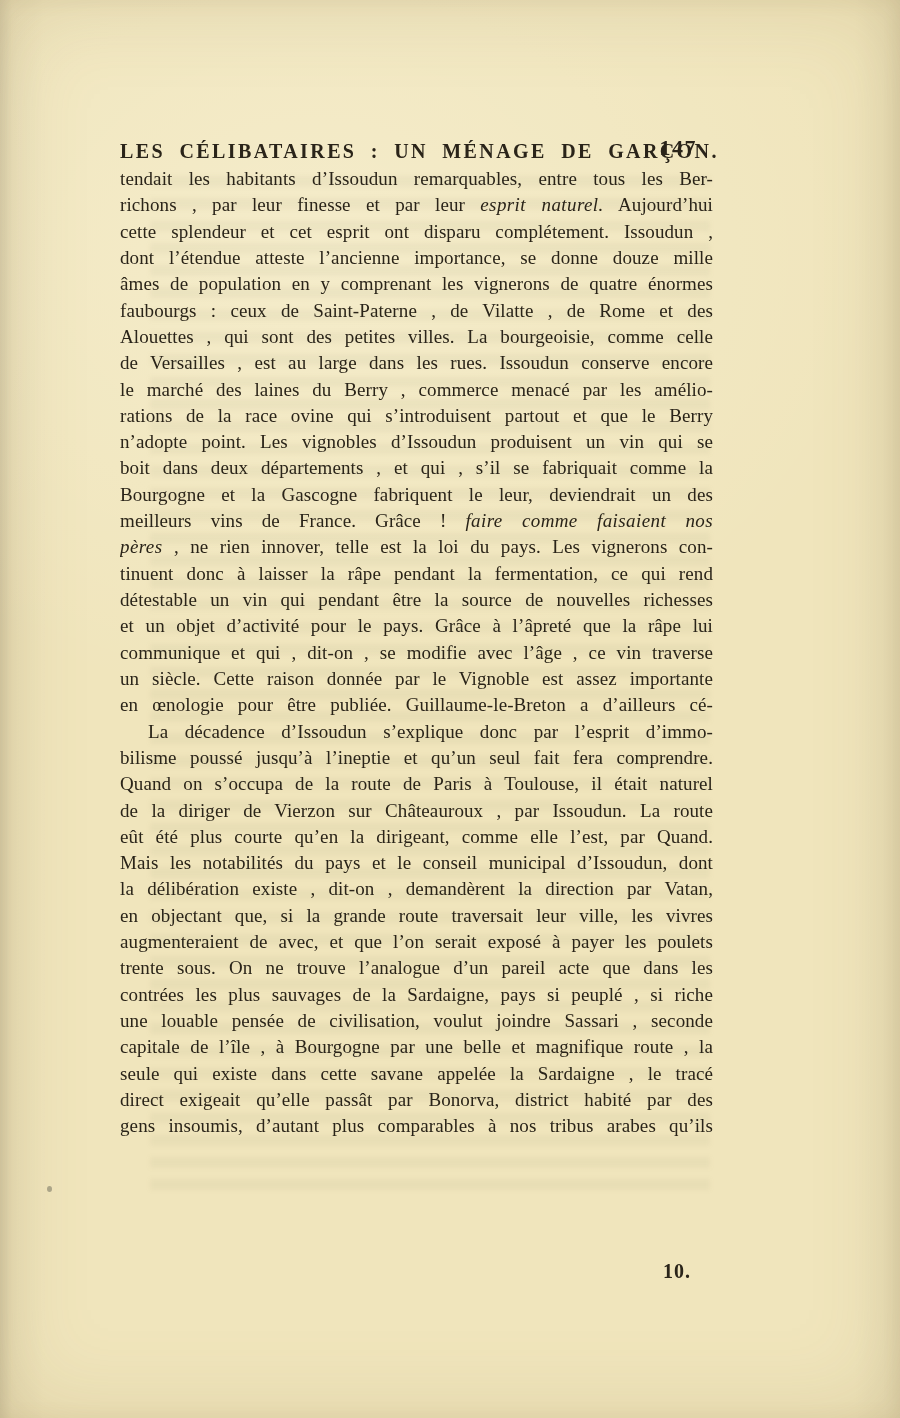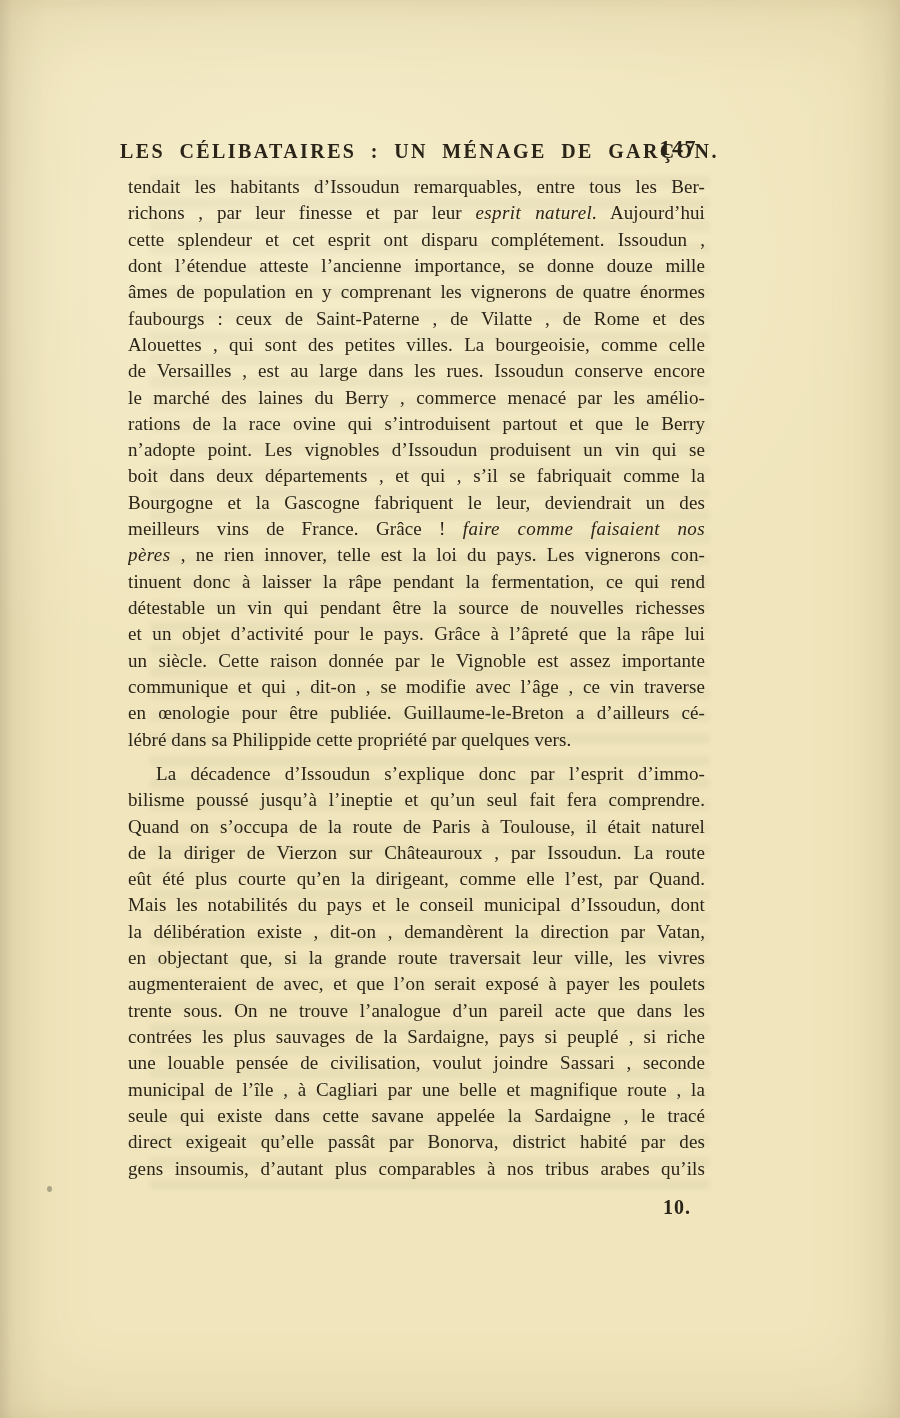--- a/index.html
+++ b/index.html
@@ -76,33 +76,33 @@
   }
   .text-body {
     position: absolute;
     top: 166px;
     left: 120px;
     width: 593px;
     font-size: 19px;
     line-height: 26.32px;
     letter-spacing: 0.1px;
   }
-  .paragraph { margin: 8px; }
+  .paragraph { margin: 0; }
   .line {
     text-align: justify;
     text-align-last: justify;
     white-space: nowrap;
     overflow: hidden;
   }
   .line.indent { text-indent: 28px; }
   .line.para-end { text-align-last: left; }
   .line i { letter-spacing: 0.4px; }
   .signature-mark {
     position: absolute;
-    top: 1196px;
+    top: 1260px;
     left: 120px;
     width: 593px;
     box-sizing: border-box;
     padding-right: 22px;
     text-align: right;
     font-size: 20px;
     font-weight: bold;
     letter-spacing: 1px;
   }
 </style>
@@ -130,39 +130,38 @@
         <div class="line"><span>le marché des laines du Berry , commerce menacé par les amélio-</span></div>
         <div class="line"><span>rations de la race ovine qui s’introduisent partout et que le Berry</span></div>
         <div class="line"><span>n’adopte point. Les vignobles d’Issoudun produisent un vin qui se</span></div>
         <div class="line"><span>boit dans deux départements , et qui , s’il se fabriquait comme la</span></div>
         <div class="line"><span>Bourgogne et la Gascogne fabriquent le leur, deviendrait un des</span></div>
         <div class="line"><span>meilleurs vins de France. Grâce ! </span><i>faire comme faisaient nos</i></div>
         <div class="line"><i>pères</i><span> , ne rien innover, telle est la loi du pays. Les vignerons con-</span></div>
         <div class="line"><span>tinuent donc à laisser la râpe pendant la fermentation, ce qui rend</span></div>
         <div class="line"><span>détestable un vin qui pendant être la source de nouvelles richesses</span></div>
         <div class="line"><span>et un objet d’activité pour le pays. Grâce à l’âpreté que la râpe lui</span></div>
+        <div class="line"><span>communique et qui , dit-on , se modifie avec l’âge , ce vin traverse</span></div>
         <div class="line"><span>un siècle. Cette raison donnée par le Vignoble est assez importante</span></div>
-        <div class="line"><span>communique et qui , dit-on , se modifie avec l’âge , ce vin traverse</span></div>
         <div class="line"><span>en œnologie pour être publiée. Guillaume-le-Breton a d’ailleurs cé-</span></div>
-        <div class="line para-end"><span>lébré dans sa Philippide cette propriété par quelques vers.</span></div>
       </div>
       <div class="paragraph">
         <div class="line indent"><span>La décadence d’Issoudun s’explique donc par l’esprit d’immo-</span></div>
         <div class="line"><span>bilisme poussé jusqu’à l’ineptie et qu’un seul fait fera comprendre.</span></div>
         <div class="line"><span>Quand on s’occupa de la route de Paris à Toulouse, il était naturel</span></div>
         <div class="line"><span>de la diriger de Vierzon sur Châteauroux , par Issoudun. La route</span></div>
         <div class="line"><span>eût été plus courte qu’en la dirigeant, comme elle l’est, par Quand.</span></div>
         <div class="line"><span>Mais les notabilités du pays et le conseil municipal d’Issoudun, dont</span></div>
         <div class="line"><span>la délibération existe , dit-on , demandèrent la direction par Vatan,</span></div>
         <div class="line"><span>en objectant que, si la grande route traversait leur ville, les vivres</span></div>
         <div class="line"><span>augmenteraient de avec, et que l’on serait exposé à payer les poulets</span></div>
         <div class="line"><span>trente sous. On ne trouve l’analogue d’un pareil acte que dans les</span></div>
         <div class="line"><span>contrées les plus sauvages de la Sardaigne, pays si peuplé , si riche</span></div>
         <div class="line"><span>une louable pensée de civilisation, voulut joindre Sassari , seconde</span></div>
-        <div class="line"><span>municipal de l’île , à Cagliari par une belle et magnifique route , la</span></div>
+        <div class="line"><span>capitale de l’île , à Bourgogne par une belle et magnifique route , la</span></div>
         <div class="line"><span>seule qui existe dans cette savane appelée la Sardaigne , le tracé</span></div>
         <div class="line"><span>direct exigeait qu’elle passât par Bonorva, district habité par des</span></div>
         <div class="line"><span>gens insoumis, d’autant plus comparables à nos tribus arabes qu’ils</span></div>
       </div>
     </div>
 
   <div class="signature-mark">10.</div>
 
   <div class="speck"></div>
   <div class="vignette"></div>

